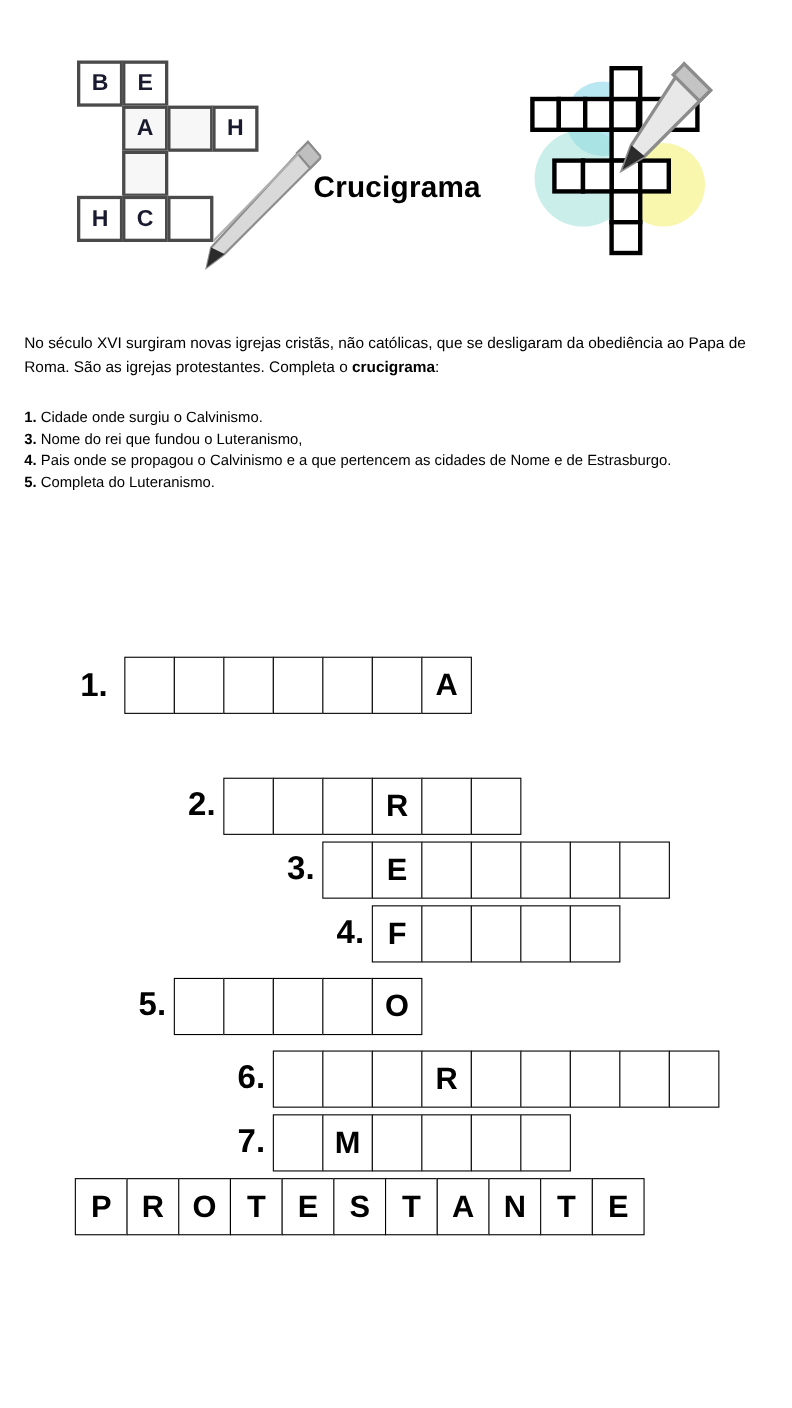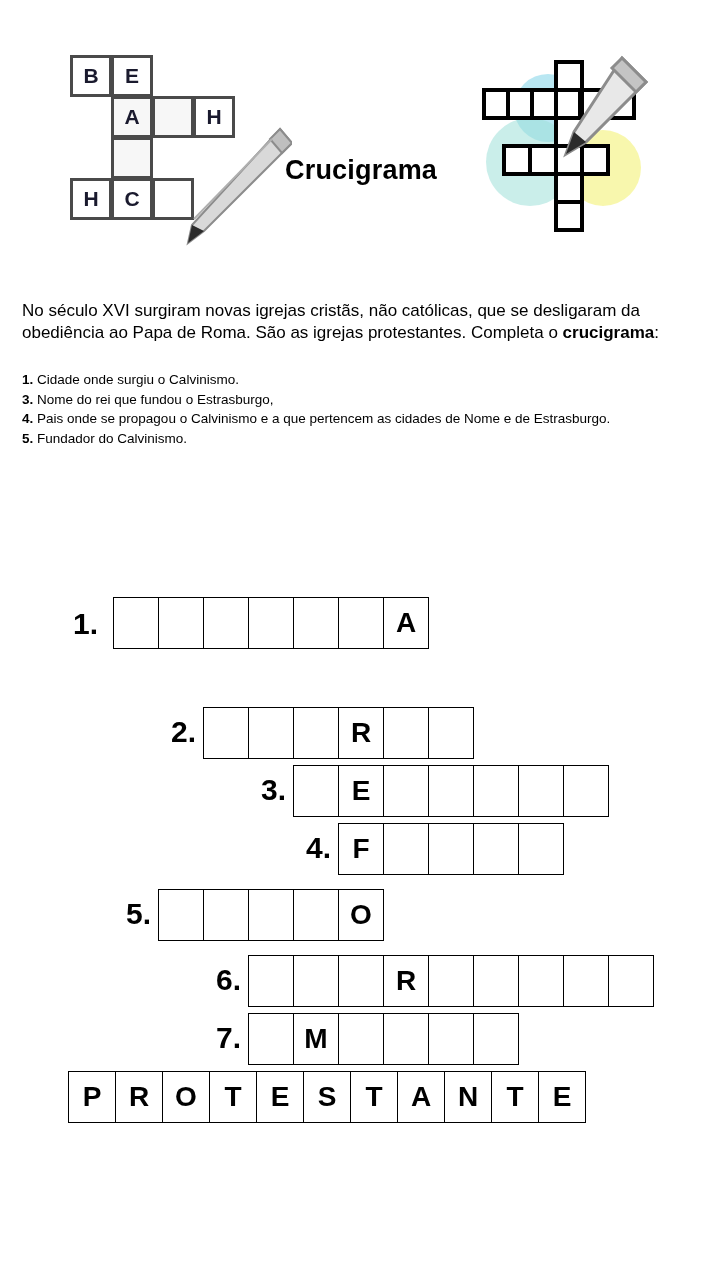--- a/index.html
+++ b/index.html
@@ -72,21 +72,21 @@
     width: 190px;
     height: 195px;
   }
 
   
   .intro {
     position: absolute;
     left: 22px;
     top: 300px;
     width: 680px;
-    font-size: 17px;
+    font-size: 14px;
     line-height: 22px;
     color: #000000;
   }
   .intro b { font-weight: bold; }
 
   
   .clues {
     position: absolute;
     left: 22px;
     top: 370px;
@@ -199,23 +199,23 @@
     </svg>
   </div>
 </div>
 
 <div class="intro">
   <span>No século XVI surgiram novas igrejas cristãs, não católicas, que se desligaram da obediência ao Papa de Roma. São as igrejas protestantes. Completa o </span><b>crucigrama</b><span>:</span>
 </div>
 
 <div class="clues">
   <div class="clue"><span class="num">1.</span> <span>Cidade onde surgiu o Calvinismo.</span></div>
-  <div class="clue"><span class="num">3.</span> <span>Nome do rei que fundou o Estrasburgo,</span></div>
+  <div class="clue"><span class="num">3.</span> <span>Nome do rei que fundou o Luteranismo,</span></div>
   <div class="clue"><span class="num">4.</span> <span>Pais onde se propagou o Calvinismo e a que pertencem as cidades de Nome e de Estrasburgo.</span></div>
-  <div class="clue"><span class="num">5.</span> <span>Fundador do Calvinismo.</span></div>
+  <div class="clue"><span class="num">5.</span> <span>Completa do Luteranismo.</span></div>
 </div>
 
 <div class="crossword">
 
   <div class="row-label" style="left:50px; top:32px; width:48px;">1.</div>
   <div class="cw-cell" style="left:113px; top:22px;"></div>
   <div class="cw-cell" style="left:158px; top:22px;"></div>
   <div class="cw-cell" style="left:203px; top:22px;"></div>
   <div class="cw-cell" style="left:248px; top:22px;"></div>
   <div class="cw-cell" style="left:293px; top:22px;"></div>

